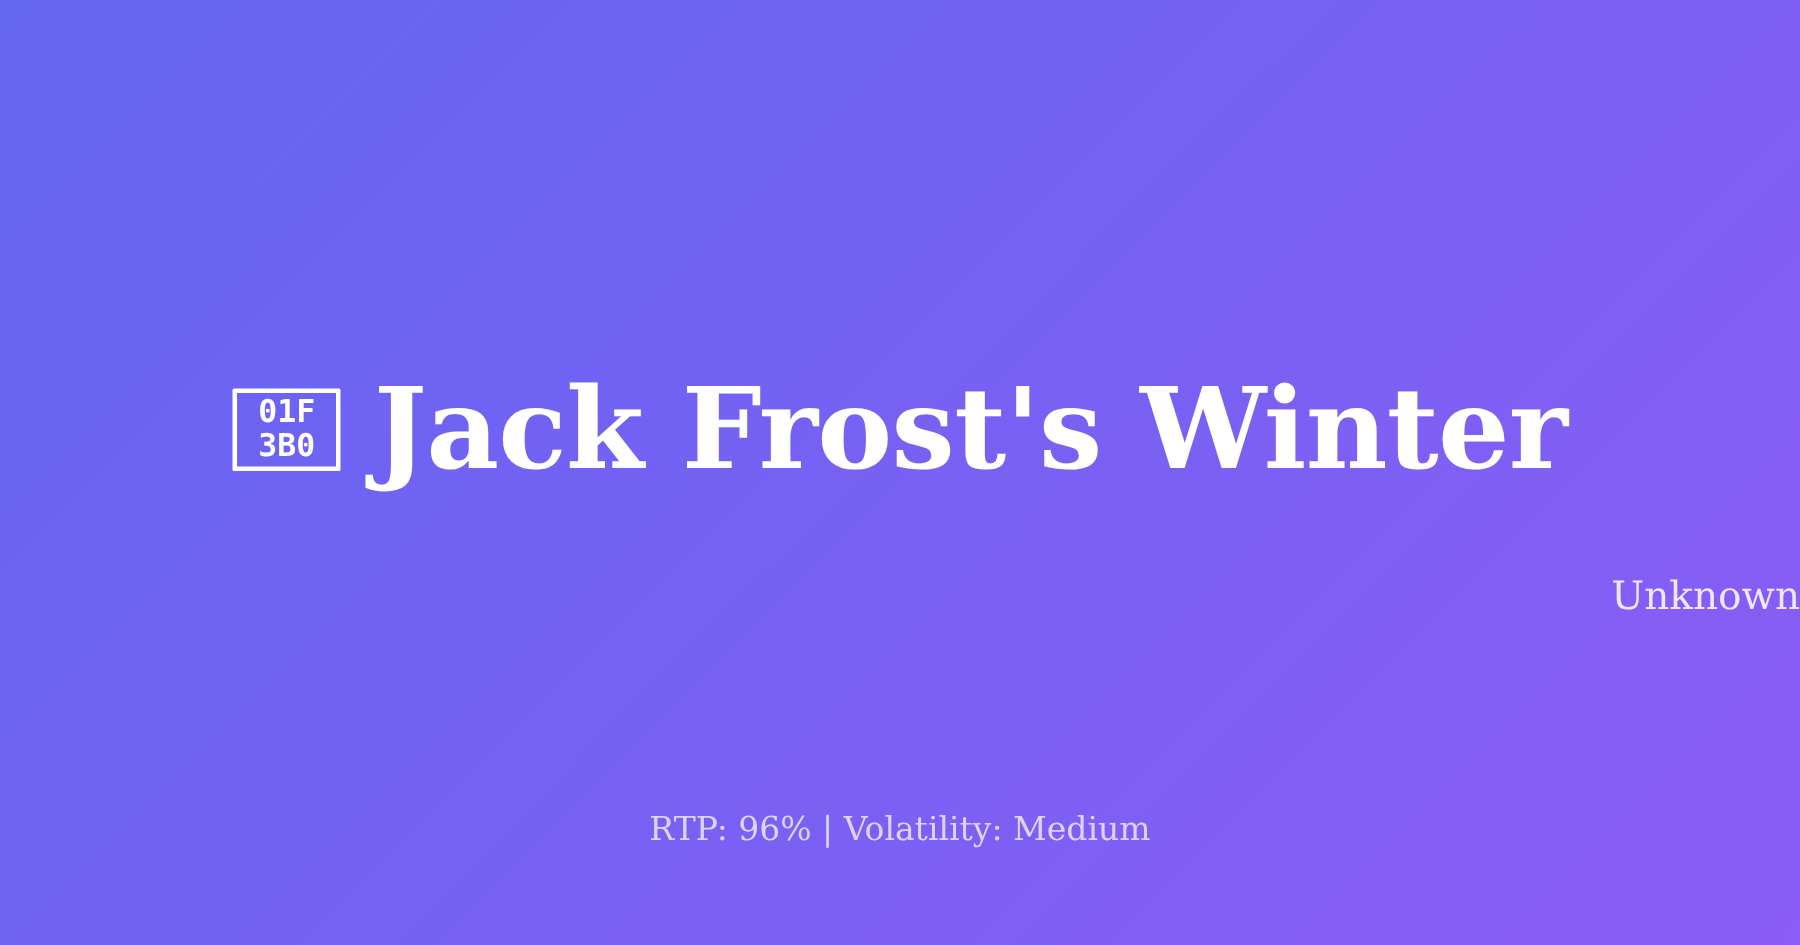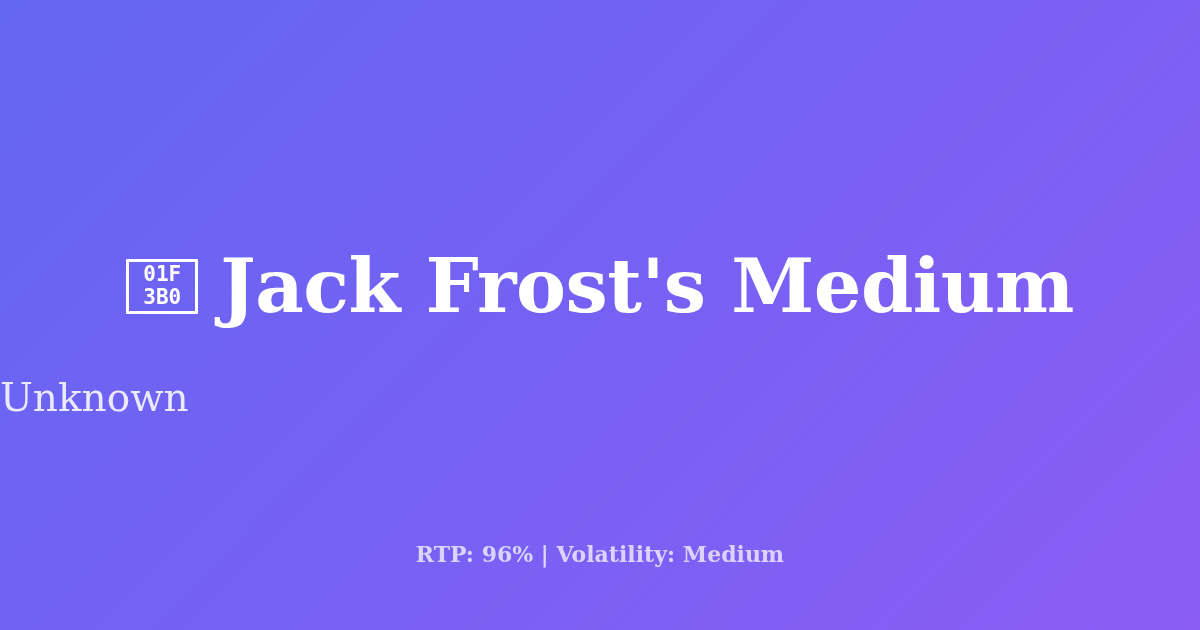--- a/index.html
+++ b/index.html
@@ -70,54 +70,54 @@
     color: #ffffff;
     letter-spacing: -0.5px;
   }
 
   
   .provider {
     position: absolute;
     left: 0;
     right: 0;
     top: 362px;
-    text-align: left;
+    text-align: right;
     font-family: "DejaVu Serif", "Liberation Serif", serif;
-    font-size: 39px;
+    font-size: 26px;
     font-weight: 400;
     line-height: 48px;
     color: rgba(255,255,255,0.86);
   }
 
   
   .meta {
     position: absolute;
     left: 0;
     right: 0;
     top: 528px;
     text-align: center;
     font-family: "DejaVu Serif", "Liberation Serif", serif;
     font-size: 22px;
-    font-weight: 700;
+    font-weight: 400;
     line-height: 28px;
     color: rgba(255,255,255,0.73);
   }
 </style>
 </head>
 <body>
 
 <div class="og-card">
 
   <div class="title-row">
 
     <span class="tofu" title="missing glyph">
       <span>01F</span>
       <span>3B0</span>
     </span>
 
-    <h1 class="game-title">Jack Frost's Medium</h1>
+    <h1 class="game-title">Jack Frost's Winter</h1>
   </div>
 
   <div class="provider">Unknown</div>
 
   <div class="meta">RTP: 96% | Volatility: Medium</div>
 
 </div>
 
 </body></html>

